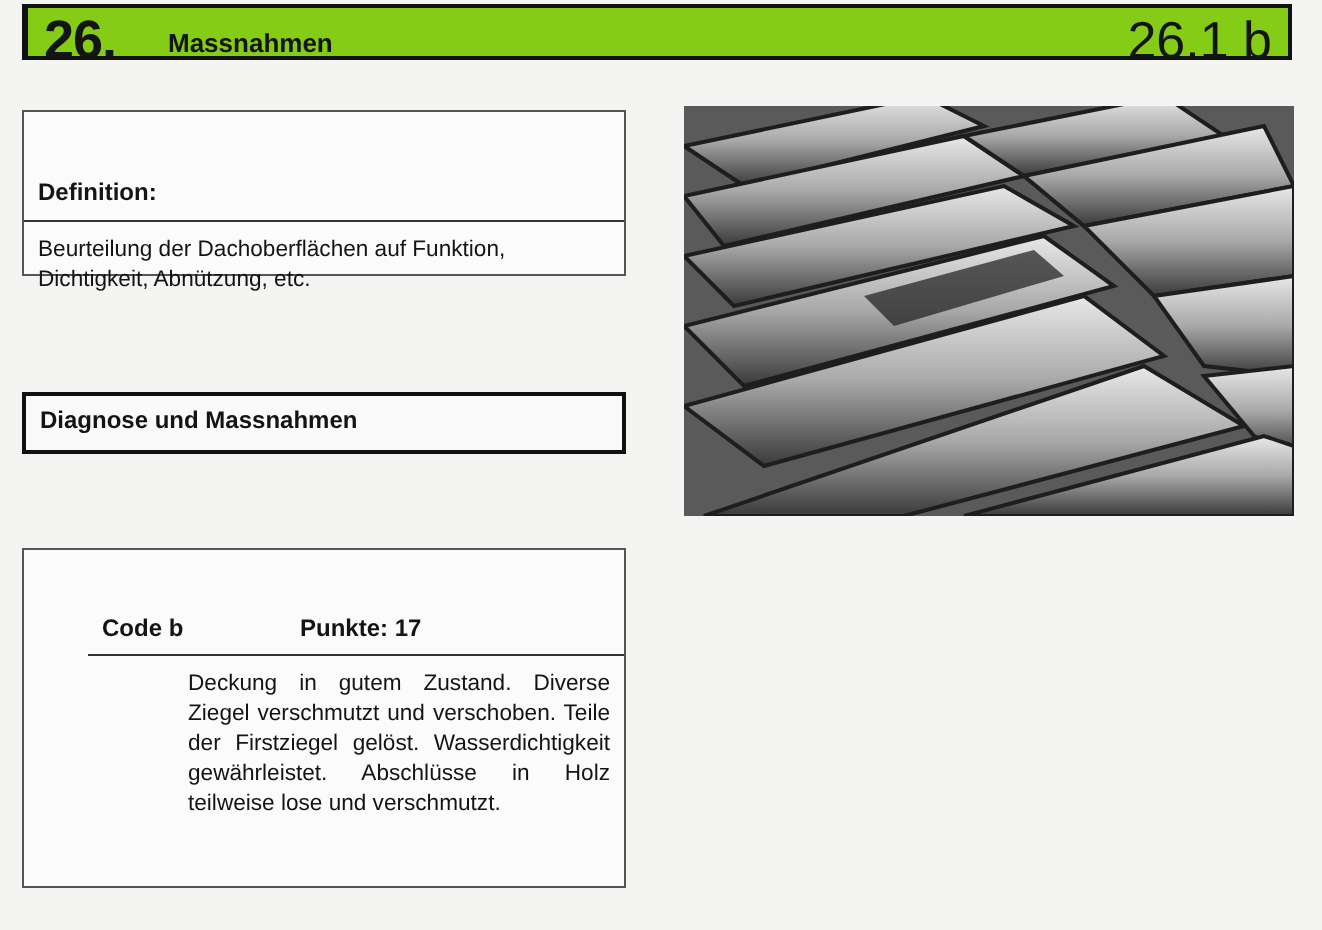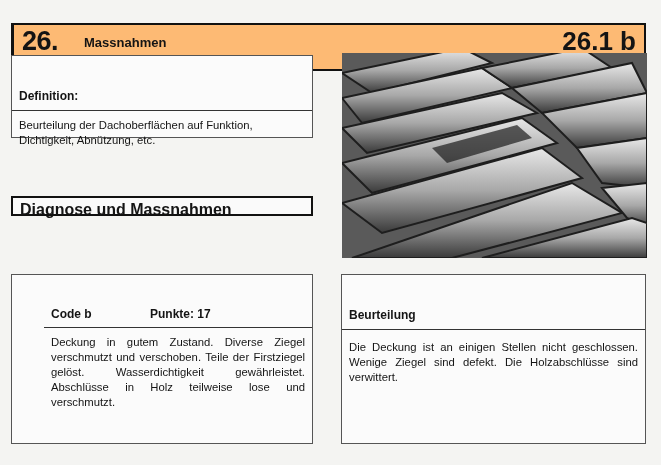--- a/index.html
+++ b/index.html
@@ -1,33 +1,33 @@
 <!DOCTYPE html>
 <html><head>
 <meta charset="utf-8">
 <style>
   html,body{margin:0;padding:0;}
   body{width:661px;height:465px;background:#f3f3f1;position:relative;overflow:hidden;font-family:"Liberation Sans",sans-serif;color:#141414;}
   .page{position:absolute;left:0;top:0;width:661px;height:465px;background:#f4f4f2;}
-  .header{position:absolute;left:11px;top:23px;width:635px;height:48px;border:2px solid #111;border-left-width:3px;background:#fdba74;box-sizing:border-box;}
+  .header{position:absolute;left:11px;top:2px;width:635px;height:28px;border:2px solid #111;border-left-width:3px;background:#84cc16;box-sizing:border-box;}
   .hnum{position:absolute;left:8px;top:0px;font-size:27px;font-weight:bold;line-height:32px;letter-spacing:-0.5px;}
   .htitle{position:absolute;left:70px;top:9px;font-size:13px;font-weight:bold;line-height:18px;}
-  .hcode{position:absolute;right:8px;top:0px;font-size:26px;font-weight:bold;line-height:32px;}
+  .hcode{position:absolute;right:8px;top:0px;font-size:26px;font-weight:normal;line-height:32px;}
   .box{position:absolute;background:#fbfbfb;border:1px solid #555;box-sizing:border-box;}
   .boxhead{font-size:12px;font-weight:bold;padding:0 7px;height:26px;line-height:26px;border-bottom:1px solid #333;margin-top:26px;}
   .boxbody{font-size:11.3px;line-height:15px;padding:7px 7px;}
   .def{left:11px;top:55px;width:302px;height:83px;}
   .def .boxhead{height:28px;line-height:28px;}
-  .bar{position:absolute;left:11px;width:302px;height:20px;border:2px solid #111;box-sizing:border-box;background:#fafafa;font-size:16px;font-weight:bold;line-height:24px;padding-left:7px;}
+  .bar{position:absolute;left:11px;width:302px;height:31px;border:2px solid #111;box-sizing:border-box;background:#fafafa;font-size:12px;font-weight:bold;line-height:24px;padding-left:7px;}
   .diag{top:196px;}
   .typ{top:229px;}
   .typ span{display:inline-block;}
   .code{left:11px;top:274px;width:302px;height:170px;padding-left:32px;}
   .code .boxhead span.pk{position:absolute;left:138px;}
-  .code .boxbody{text-align:justify;}
+  .code .boxbody{text-align:justify;margin-left:43px;}
   .it{font-style:italic;}
   .beur{left:341px;top:274px;width:305px;height:170px;}
   .beur .boxhead{height:28px;line-height:28px;}
   .beur .boxbody{text-align:justify;padding-top:10px;}
   .photo{position:absolute;left:342px;top:53px;width:305px;height:205px;background:#6a6a6a;overflow:hidden;}
 </style>
 </head>
 <body>
 
 <div class="page">
@@ -77,18 +77,14 @@
   <div class="box code">
     <div class="boxhead">
       <span>Code b</span>
       <span class="pk">Punkte: 17</span>
     </div>
     <div class="boxbody">
       <div>Deckung in gutem Zustand. Diverse Ziegel verschmutzt und verschoben. Teile der Firstziegel gelöst. Wasserdichtigkeit gewährleistet. Abschlüsse in Holz teilweise lose und verschmutzt.</div>
     </div>
   </div>
 
-  <div class="box beur">
-    <div class="boxhead">Beurteilung</div>
-    <div class="boxbody">Die Deckung ist an einigen Stellen nicht geschlossen. Wenige Ziegel sind defekt. Die Holzabschlüsse sind verwittert.</div>
-  </div>
 
 </div>
 
 </body></html>

